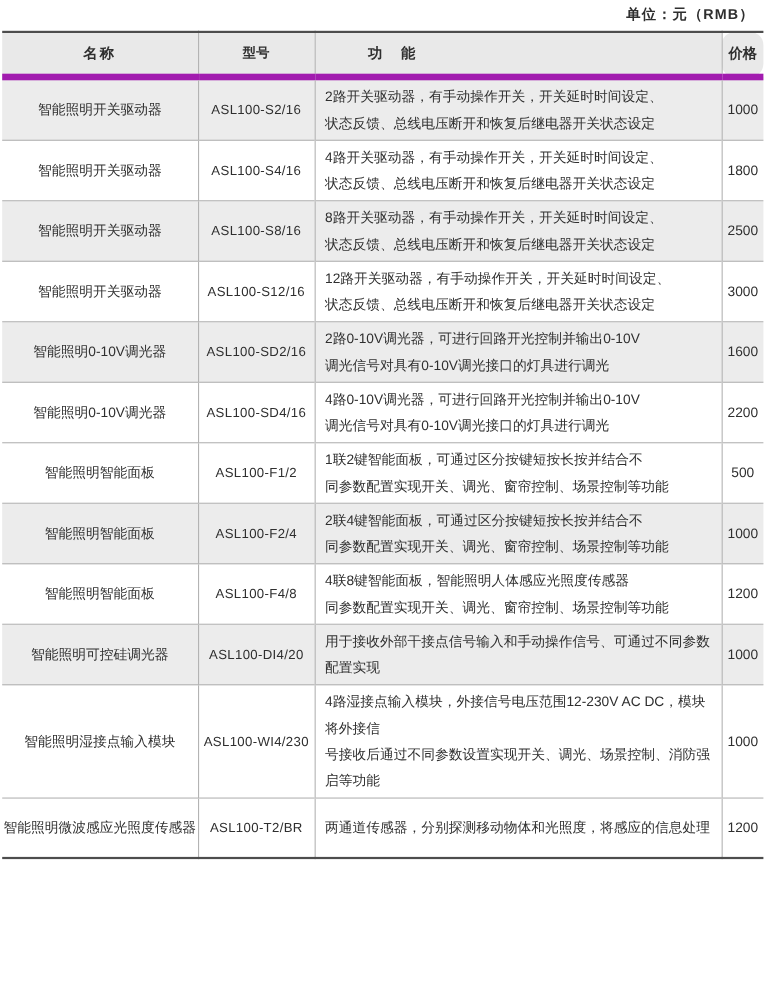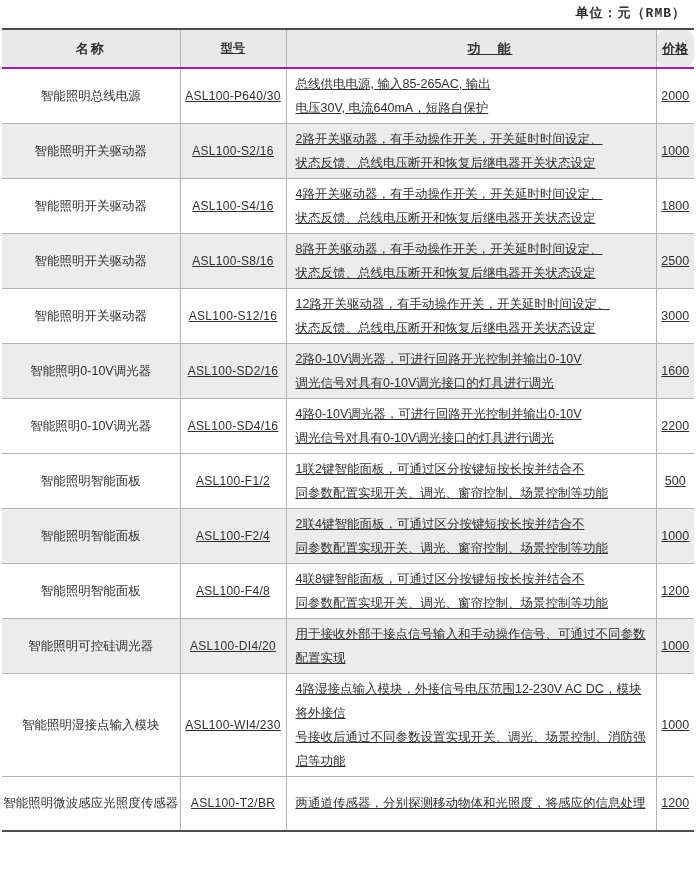--- a/index.html
+++ b/index.html
@@ -15,52 +15,50 @@
     color: #2f2f2f;
     overflow: hidden;
   }
   .unit-label {
     position: absolute;
     top: 4px;
     right: 10px;
     font-size: 13px;
     font-weight: bold;
     letter-spacing: 1px;
-    font-family: Liberation Mono, monospace;
   }
   table.price-table {
     position: absolute;
     top: 28px;
     left: 2px;
     width: 692px;
     border-collapse: collapse;
     table-layout: fixed;
     border-top: 2px solid #4d4d4d;
     border-bottom: 2px solid #4d4d4d;
   }
   col.c-name  { width: 178px; }
   col.c-model { width: 106px; }
   col.c-func  { width: 370px; }
   col.c-price { width: 38px; }
   th {
     background: #e9e9e9;
     height: 31px;
     font-size: 13px;
     font-weight: bold;
-    border-bottom: 2px solid #a21caf;
+    border-bottom: 6px solid #a21caf;
     letter-spacing: 2px;
   }
   td {
     border-top: 1px solid #b3b3b3;
     font-size: 12.5px;
     vertical-align: middle;
   }
   th + th, td + td {
     border-left: 1px solid #b3b3b3;
-    text-decoration: underline;
   }
   tbody tr:first-child td { border-top: none; }
   tr.shaded td { background: #ececec; }
   tr.two-line { height: 54px; }
   tr.one-line { height: 37px; }
   .col-name, .col-model, .col-price { text-align: center; }
   .col-model { font-size: 12px; letter-spacing: 0.3px; }
   .col-func {
     text-align: left;
     padding: 3px 10px 3px 9px;
@@ -86,34 +84,25 @@
     <colgroup>
       <col class="c-name">
       <col class="c-model">
       <col class="c-func">
       <col class="c-price">
     </colgroup>
     <thead>
       <tr>
         <th class="col-name">名称</th>
         <th class="col-model">型号</th>
-        <th class="col-func" style="text-align:center;padding-left:48px;">功　能</th>
+        <th class="col-func" style="text-align:left;padding-left:48px;">功　能</th>
         <th class="col-price" style="letter-spacing:0;border-radius:12px;">价格</th>
       </tr>
     </thead>
     <tbody id="table-body">
-        <tr class="product-row two-line">
-    <td class="col-name">智能照明总线电源</td>
-    <td class="col-model">ASL100-P640/30</td>
-    <td class="col-func">
-            <div class="func-line">总线供电电源, 输入85-265AC, 输出</div>
-            <div class="func-line">电压30V, 电流640mA，短路自保护</div>
-          </td>
-    <td class="col-price">2000</td>
-  </tr>
         <tr class="product-row shaded two-line">
     <td class="col-name">智能照明开关驱动器</td>
     <td class="col-model">ASL100-S2/16</td>
     <td class="col-func">
             <div class="func-line">2路开关驱动器，有手动操作开关，开关延时时间设定、</div>
             <div class="func-line">状态反馈、总线电压断开和恢复后继电器开关状态设定</div>
           </td>
     <td class="col-price">1000</td>
   </tr>
         <tr class="product-row two-line">
@@ -176,21 +165,21 @@
     <td class="col-func">
             <div class="func-line">2联4键智能面板，可通过区分按键短按长按并结合不</div>
             <div class="func-line">同参数配置实现开关、调光、窗帘控制、场景控制等功能</div>
           </td>
     <td class="col-price">1000</td>
   </tr>
         <tr class="product-row two-line">
     <td class="col-name">智能照明智能面板</td>
     <td class="col-model">ASL100-F4/8</td>
     <td class="col-func">
-            <div class="func-line">4联8键智能面板，可通过区分按键短按长按并结合不</div>
+            <div class="func-line">4联8键智能面板，智能照明人体感应光照度传感器</div>
             <div class="func-line">同参数配置实现开关、调光、窗帘控制、场景控制等功能</div>
           </td>
     <td class="col-price">1200</td>
   </tr>
         <tr class="product-row shaded one-line">
     <td class="col-name">智能照明可控硅调光器</td>
     <td class="col-model">ASL100-DI4/20</td>
     <td class="col-func">
             <div class="func-line">用于接收外部干接点信号输入和手动操作信号、可通过不同参数配置实现</div>
           </td>

